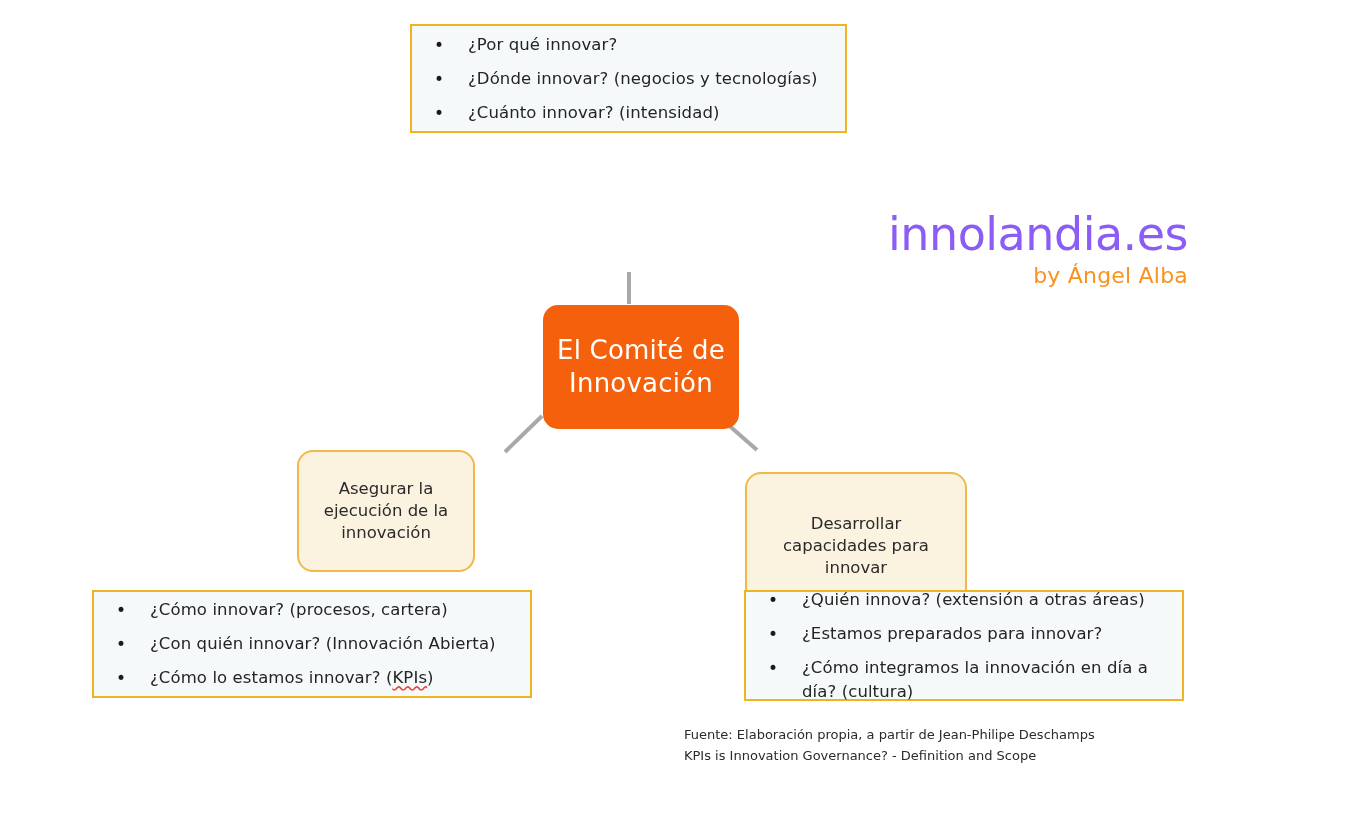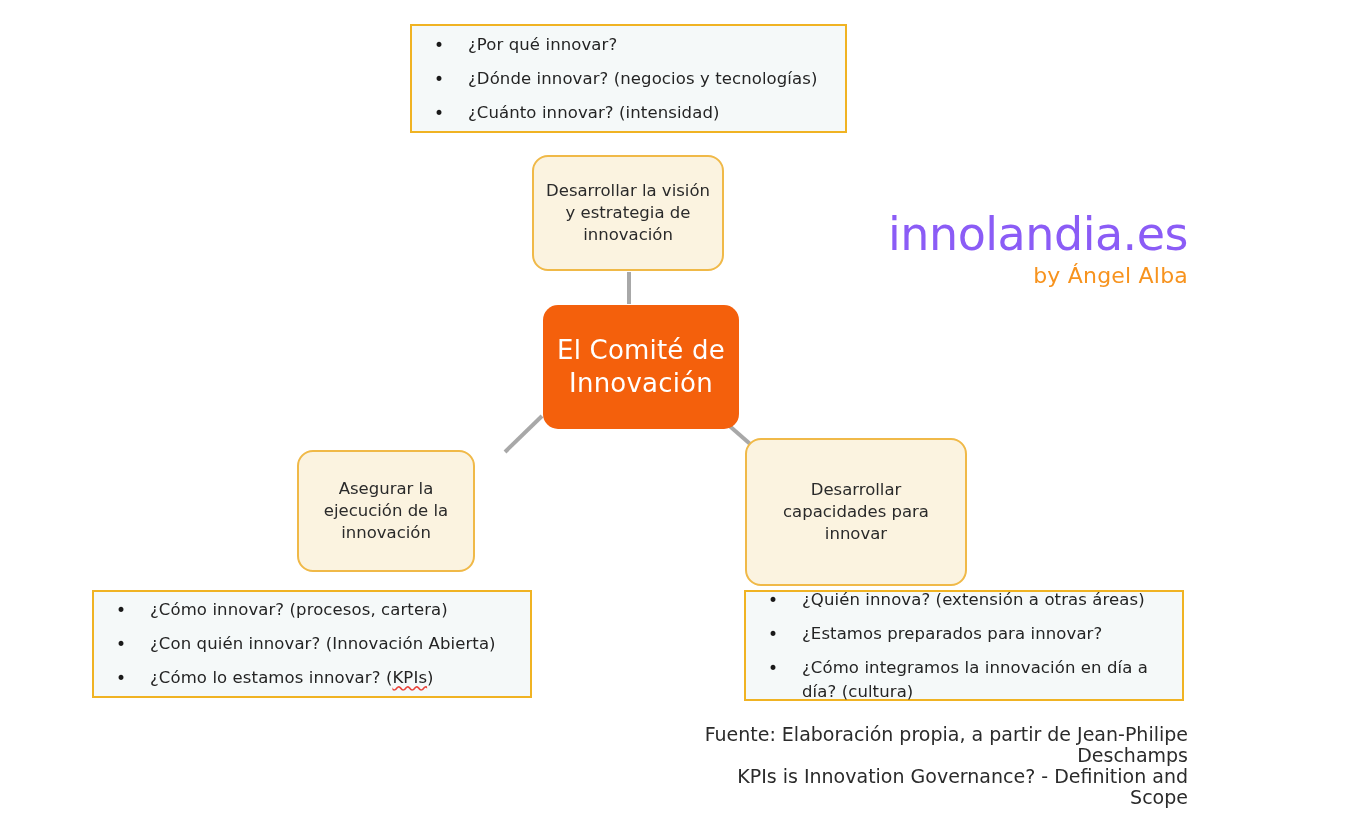--- a/index.html
+++ b/index.html
@@ -99,21 +99,21 @@
     border-radius: 15px;
     color: #ffffff;
     font-size: 26px;
     line-height: 33px;
     letter-spacing: 0.2px;
   }
 
   #node-vision   { left: 532px; top: 155px; width: 192px; height: 116px; }
   #node-center   { left: 543px; top: 305px; width: 196px; height: 124px; }
   #node-exec     { left: 297px; top: 450px; width: 178px; height: 122px; }
-  #node-capab    { left: 745px; top: 438px; width: 222px; height: 148px; }
+  #node-capab    { left: 745px; top: 472px; width: 222px; height: 148px; }
 
   
   #brand {
     position: absolute;
     left: 848px;
     top: 208px;
     width: 340px;
     text-align: right;
   }
   #brand-name {
@@ -130,22 +130,22 @@
     letter-spacing: 0.2px;
     margin-top: 2px;
   }
 
   
   #source {
     position: absolute;
     left: 684px;
     top: 724px;
     width: 504px;
-    text-align: right;
-    font-size: 19px;
+    text-align: left;
+    font-size: 13px;
     line-height: 21px;
     color: #2b2b2b;
   }
 </style>
 </head>
 <body>
 
 <div id="canvas">
 
   <svg id="connectors" viewBox="0 0 1345 815" width="1345" height="815">
@@ -162,23 +162,20 @@
     <div class="bullet-row">
       <span class="bullet-dot">•</span>
       <span class="bullet-text">¿Dónde innovar? (negocios y tecnologías)</span>
     </div>
     <div class="bullet-row">
       <span class="bullet-dot">•</span>
       <span class="bullet-text">¿Cuánto innovar? (intensidad)</span>
     </div>
   </div>
 
-  <div id="node-vision" class="node node-branch">
-    <span>Desarrollar la visión y estrategia de innovación</span>
-  </div>
 
   <div id="node-center" class="node node-center">
     <span>El Comité de Innovación</span>
   </div>
 
   <div id="node-exec" class="node node-branch">
     <span>Asegurar la ejecución de la innovación</span>
   </div>
 
   <div id="node-capab" class="node node-branch">

